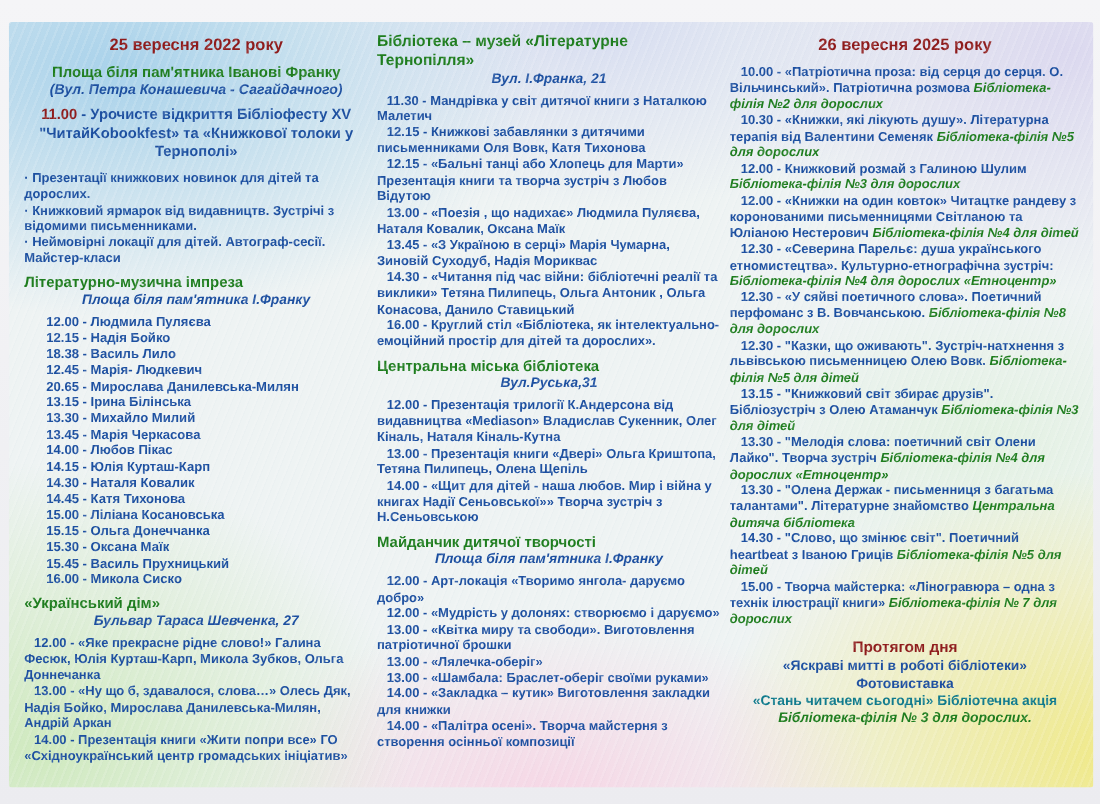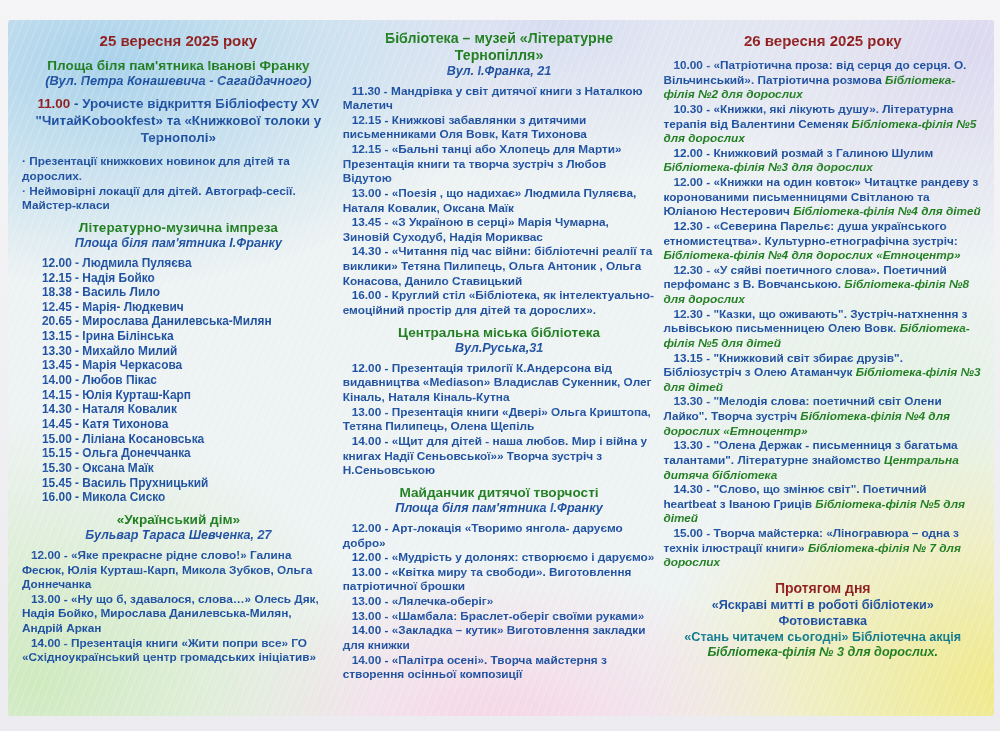--- a/index.html
+++ b/index.html
@@ -32,45 +32,46 @@
   .col.left{width:318px;}
   .col.mid{width:318px;}
   .col.right{width:324px;}
 
   .date-title{color:var(--date-red,#8e1b1b);font-weight:bold;font-size:15px;text-align:center;margin:4px 0 9px;}
   .venue{color:var(--heading-green,#1e7d1e);font-weight:bold;font-size:13.6px;text-align:center;}
   .venue-addr{color:var(--body-blue,#1c4fa0);font-weight:bold;font-style:italic;font-size:12.8px;text-align:center;margin-bottom:8px;}
   .opening{color:var(--body-blue,#1c4fa0);font-weight:bold;font-size:13.4px;text-align:center;line-height:1.25;margin:6px 2px 8px;}
   .opening .red{color:var(--date-red,#8e1b1b);}
   .bullet-line{color:var(--body-blue,#1c4fa0);font-weight:bold;font-size:11.8px;line-height:1.24;}
-  .section-title{color:var(--heading-green,#1e7d1e);font-weight:bold;font-size:13.6px;text-align:center;margin-top:7px;line-height:1.18;}
+  .section-title{color:var(--heading-green,#1e7d1e);font-weight:bold;font-size:13.6px;text-align:left;margin-top:7px;line-height:1.18;}
   .section-sub{color:var(--body-blue,#1c4fa0);font-weight:bold;font-style:italic;font-size:12.6px;text-align:center;margin-bottom:5px;line-height:1.2;}
   .sched-line{color:var(--body-blue,#1c4fa0);font-weight:bold;font-size:11.9px;line-height:1.23;padding-left:8px;margin-left:12px;}
   .para{color:var(--body-blue,#1c4fa0);font-weight:bold;font-size:11.8px;line-height:1.24;text-indent:9px;margin:0;}
   .event{color:var(--body-blue,#1c4fa0);font-weight:bold;font-size:11.8px;line-height:1.24;text-indent:10px;margin:0;}
   .filia{color:var(--heading-green,#1e7d1e);font-style:italic;}
   .footer-title{color:var(--date-red,#8e1b1b);font-weight:bold;font-size:14px;text-align:center;margin-top:10px;margin-bottom:2px;}
   .footer-line{color:var(--body-blue,#1c4fa0);font-weight:bold;font-size:12.6px;text-align:center;line-height:1.26;}
   .footer-line.teal{color:var(--accent-teal,#0f7a8c);}
   .footer-line.filia-line{color:var(--heading-green,#1e7d1e);font-style:italic;}
 </style>
 </head>
 <body>
 
 <div class="doc">
 
   <div class="col left">
-    <div class="date-title">25 вересня 2025 року</div>
+    <div class="date-title">25 вересня 2022 року</div>
     <div class="venue">Площа біля пам'ятника Іванові Франку</div>
     <div class="venue-addr">(Вул. Петра Конашевича - Сагайдачного)</div>
     <div class="opening">
       <span class="red">11.00</span><span> - Урочисте відкриття Бібліофесту XV "ЧитайKobookfest» та «Книжкової толоки у Тернополі»</span>
     </div>
     <div>
         <div class="bullet-line">·  Презентації книжкових новинок для дітей та дорослих.</div>
+        <div class="bullet-line">·  Книжковий ярмарок від видавництв. Зустрічі з відомими письменниками.</div>
         <div class="bullet-line">·  Неймовірні локації для дітей. Автограф-сесії. Майстер-класи</div>
       </div>
 
     <div class="section-title">Літературно-музична імпреза</div>
     <div class="section-sub">Площа біля пам'ятника І.Франку</div>
     <div>
         <div class="sched-line">12.00 - Людмила Пуляєва</div>
         <div class="sched-line">12.15 - Надія Бойко</div>
         <div class="sched-line">18.38 - Василь Лило</div>
         <div class="sched-line">12.45 - Марія- Людкевич</div>

